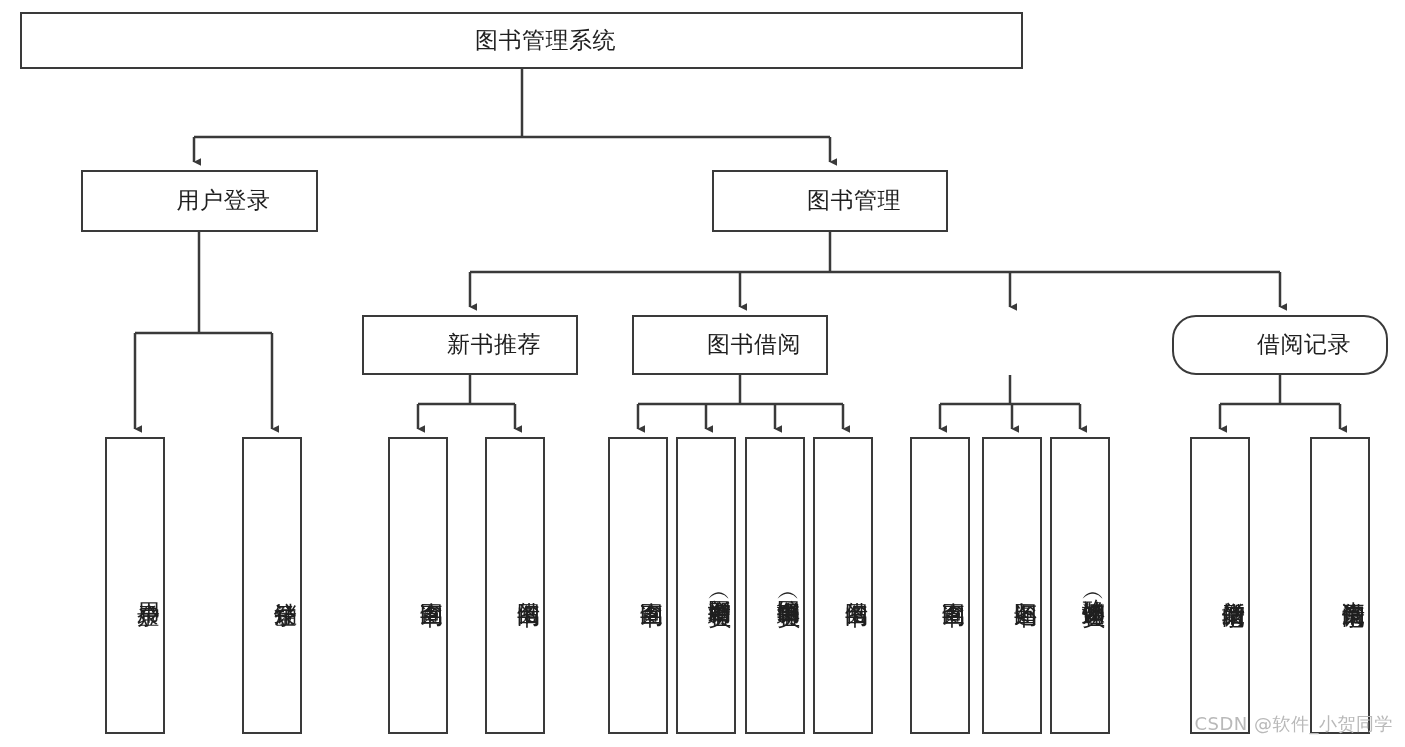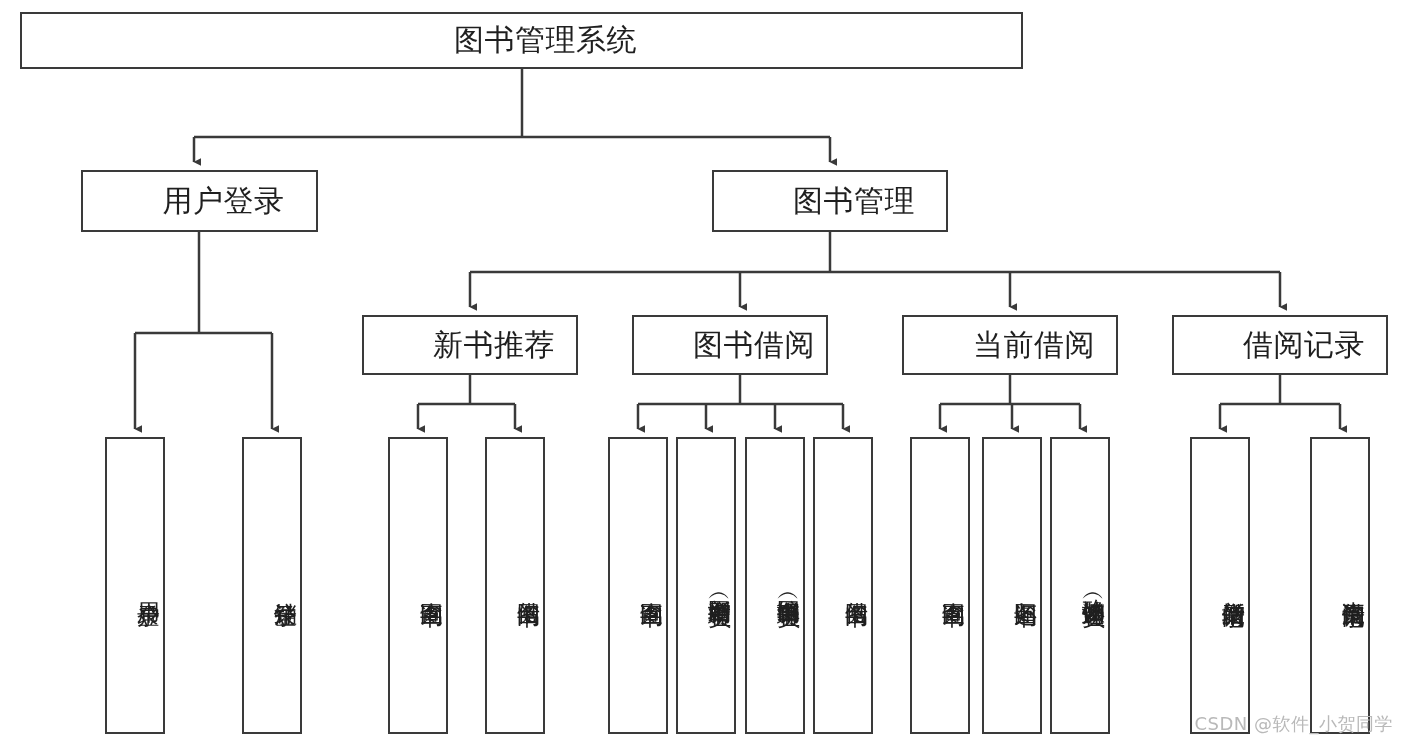--- a/index.html
+++ b/index.html
@@ -31,21 +31,21 @@
     border: 2.5px solid #3a3a3a;
     background: #ffffff;
     display: flex;
     align-items: center;
     justify-content: center;
     color: #1f1f1f;
     line-height: 1.28;
     text-align: center;
   }
   .node.horiz {
-    font-size: 30px;
+    font-size: 23px;
     letter-spacing: 0.5px;
     padding-left: 48px;
   }
   .node.vert {
     font-size: 23px;
     writing-mode: vertical-rl;
     text-orientation: upright;
     letter-spacing: 1px;
     padding: 6px 0;
     align-items: flex-start;
@@ -130,24 +130,21 @@
   <div class="node horiz" id="l3-0" style="left: 362px; top: 315px; width: 216px; height: 60px; border-color: rgb(58, 58, 58); background: rgb(255, 255, 255); color: rgb(31, 31, 31);">
     <span>新书推荐</span>
   </div>
 
   <div class="node horiz" id="l2-1" style="left: 712px; top: 170px; width: 236px; height: 62px; border-color: rgb(58, 58, 58); background: rgb(255, 255, 255); color: rgb(31, 31, 31);">
     <span>图书管理</span>
   </div>
   <div class="node horiz" id="l3-1" style="left: 632px; top: 315px; width: 196px; height: 60px; border-color: rgb(58, 58, 58); background: rgb(255, 255, 255); color: rgb(31, 31, 31);">
     <span>图书借阅</span>
   </div>
-  <div class="node horiz" id="l3-2" style="left: 902px; top: 315px; width: 216px; height: 60px; border-color: rgb(58, 58, 58); background: rgb(255, 255, 255); color: rgb(31, 31, 31);">
-    <span>当前借阅</span>
-  </div>
-  <div class="node horiz" id="l3-3" style="left: 1172px; top: 315px; width: 216px; height: 60px; border-color: rgb(58, 58, 58); background: rgb(255, 255, 255); color: rgb(31, 31, 31);">
+  <div class="node horiz" id="l3-3" style="left: 1172px; top: 315px; width: 216px; height: 60px; border-color: rgb(58, 58, 58); background: rgb(255, 255, 255); color: rgb(31, 31, 31); border-radius: 24px;">
     <span>借阅记录</span>
   </div>
 
   <div class="node vert" id="leaf-0" style="left: 105px; top: 437px; width: 60px; height: 297px; border-color: rgb(58, 58, 58); background: rgb(255, 255, 255); color: rgb(31, 31, 31);">
     <span class="vlabel">用户登录</span>
   </div>
   <div class="node vert" id="leaf-1" style="left: 242px; top: 437px; width: 60px; height: 297px; border-color: rgb(58, 58, 58); background: rgb(255, 255, 255); color: rgb(31, 31, 31);">
     <span class="vlabel">注销登录</span>
   </div>
   <div class="node vert" id="leaf-2" style="left: 388px; top: 437px; width: 60px; height: 297px; border-color: rgb(58, 58, 58); background: rgb(255, 255, 255); color: rgb(31, 31, 31);">

